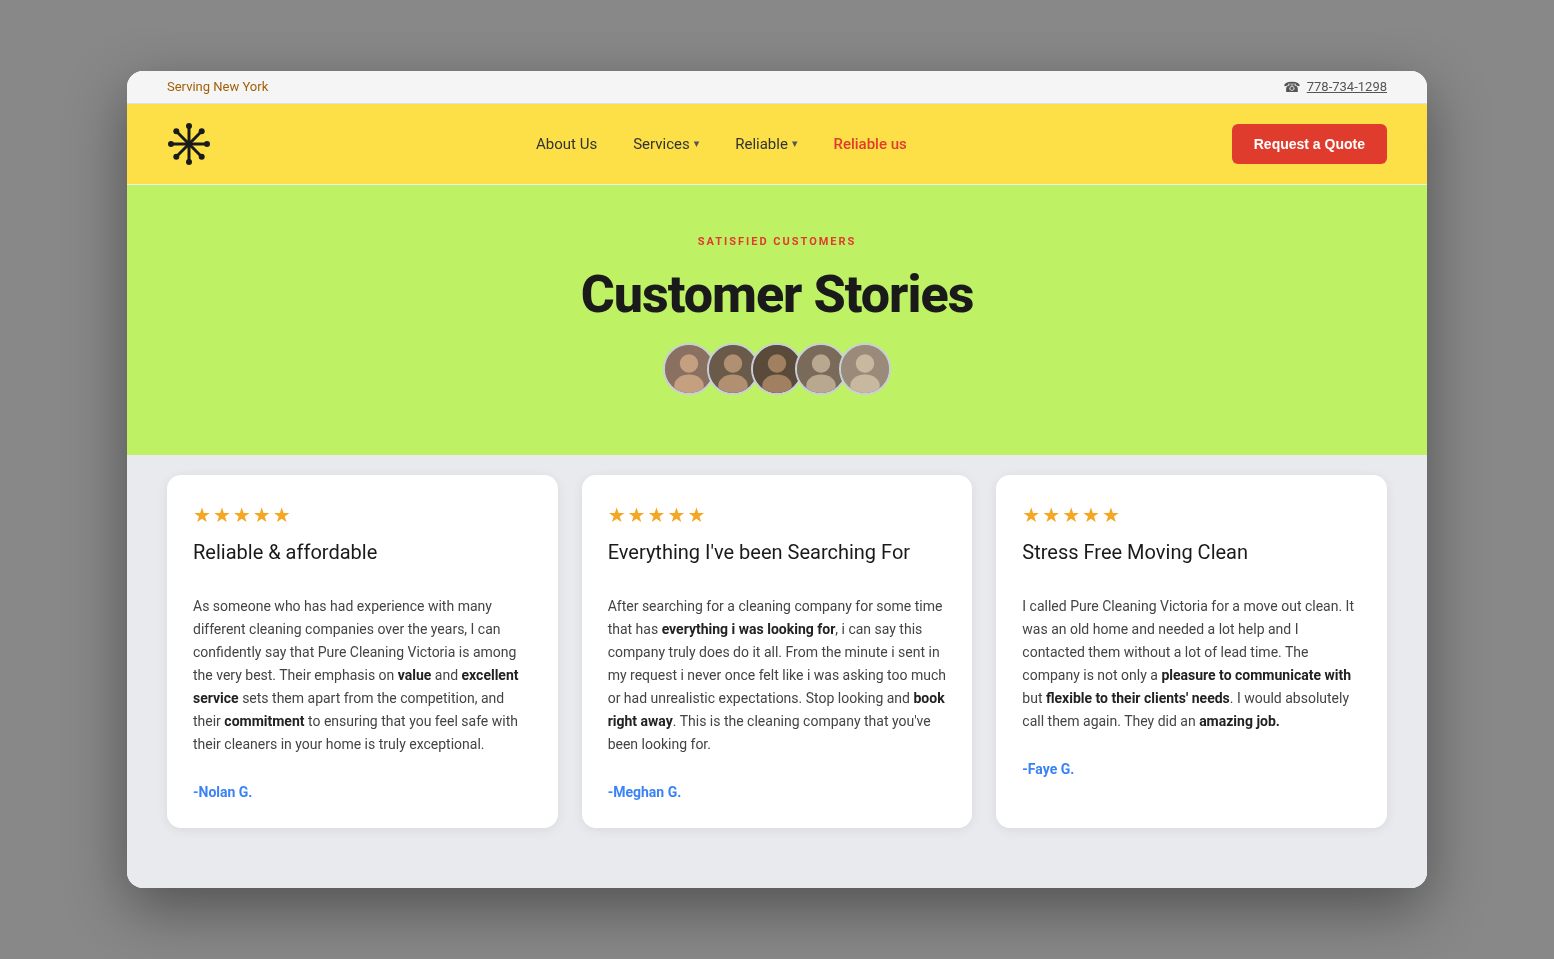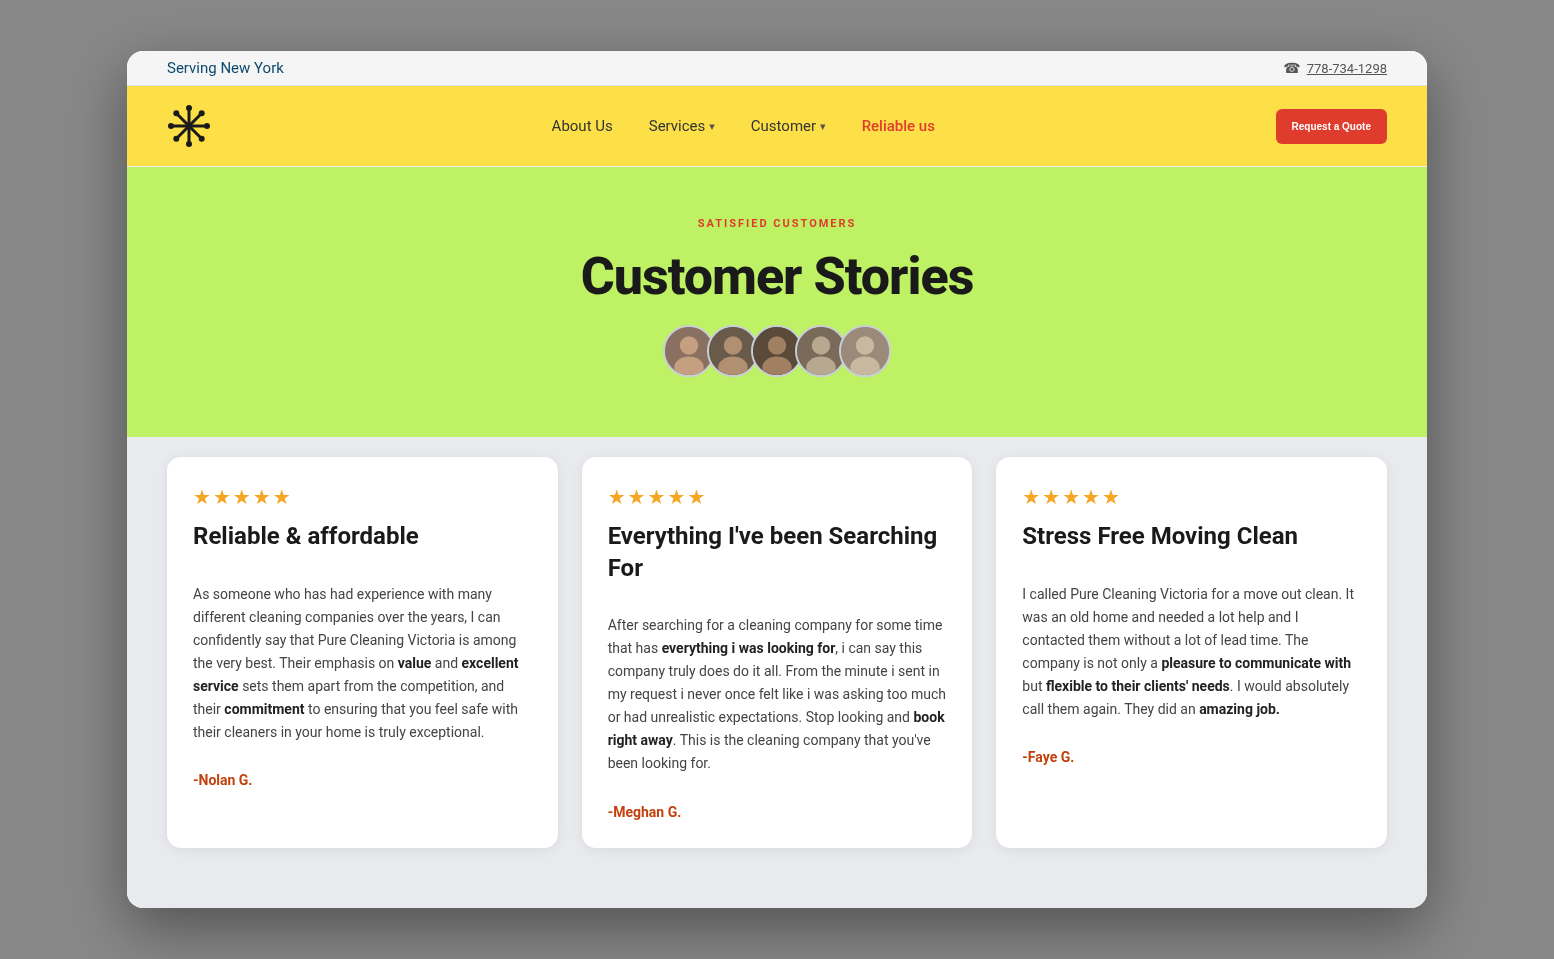--- a/index.html
+++ b/index.html
@@ -22,22 +22,22 @@
     
     .top-bar {
       background: #f5f5f5;
       padding: 8px 40px;
       display: flex;
       justify-content: space-between;
       align-items: center;
       border-bottom: 1px solid #e0e0e0;
     }
     .top-bar-left {
-      font-size: 15px;
-      color: #0c4a6e;
+      font-size: 13px;
+      color: #a16207;
     }
     .top-bar-right {
       font-size: 13px;
       color: #555;
       display: flex;
       align-items: center;
       gap: 6px;
     }
     .top-bar-right a {
       color: #555;
@@ -80,23 +80,23 @@
       font-weight: 500;
     }
     .nav-item .chevron {
       font-size: 11px;
       color: #555;
     }
     .btn-quote {
       background: #e03c2e;
       color: #fff;
       border: none;
-      padding: 12px 16px;
+      padding: 12px 22px;
       border-radius: 6px;
-      font-size: 10px;
+      font-size: 14px;
       font-weight: 600;
       cursor: pointer;
     }
     
     .hero-section {
       background: #bef264;
       padding: 50px 40px 60px;
       text-align: center;
     }
     .hero-label {
@@ -163,40 +163,40 @@
       padding: 28px 26px;
       box-shadow: 0 2px 12px rgba(0,0,0,0.07);
     }
     .stars {
       color: #f5a623;
       font-size: 20px;
       margin-bottom: 12px;
       letter-spacing: 2px;
     }
     .review-title {
-      font-size: 24px;
-      font-weight: 700;
+      font-size: 20px;
+      font-weight: 400;
       color: #1a1a1a;
       margin-bottom: 30px;
       line-height: 1.3;
     }
     .review-body {
       font-size: 14px;
       color: #444;
       line-height: 1.65;
       margin-bottom: 28px;
     }
     .review-body strong {
       font-weight: 700;
       color: #222;
     }
     .review-author {
       font-size: 14px;
       font-weight: 700;
-      color: #c2410c;
+      color: #3b82f6;
     }
     
     .phone-icon {
       display: inline-block;
       font-size: 14px;
     }
   </style>
 </head>
 <body>
 
@@ -234,21 +234,21 @@
 
     <nav class="nav">
       <a class="nav-item">
         <span>About Us</span>
       </a>
       <a class="nav-item">
         <span>Services</span>
         <span class="chevron">▾</span>
       </a>
       <a class="nav-item">
-        <span>Customer</span>
+        <span>Reliable</span>
         <span class="chevron">▾</span>
       </a>
       <a class="nav-item active">
         <span>Reliable us</span>
       </a>
     </nav>
 
     <button class="btn-quote">Request a Quote</button>
   </div>
 

